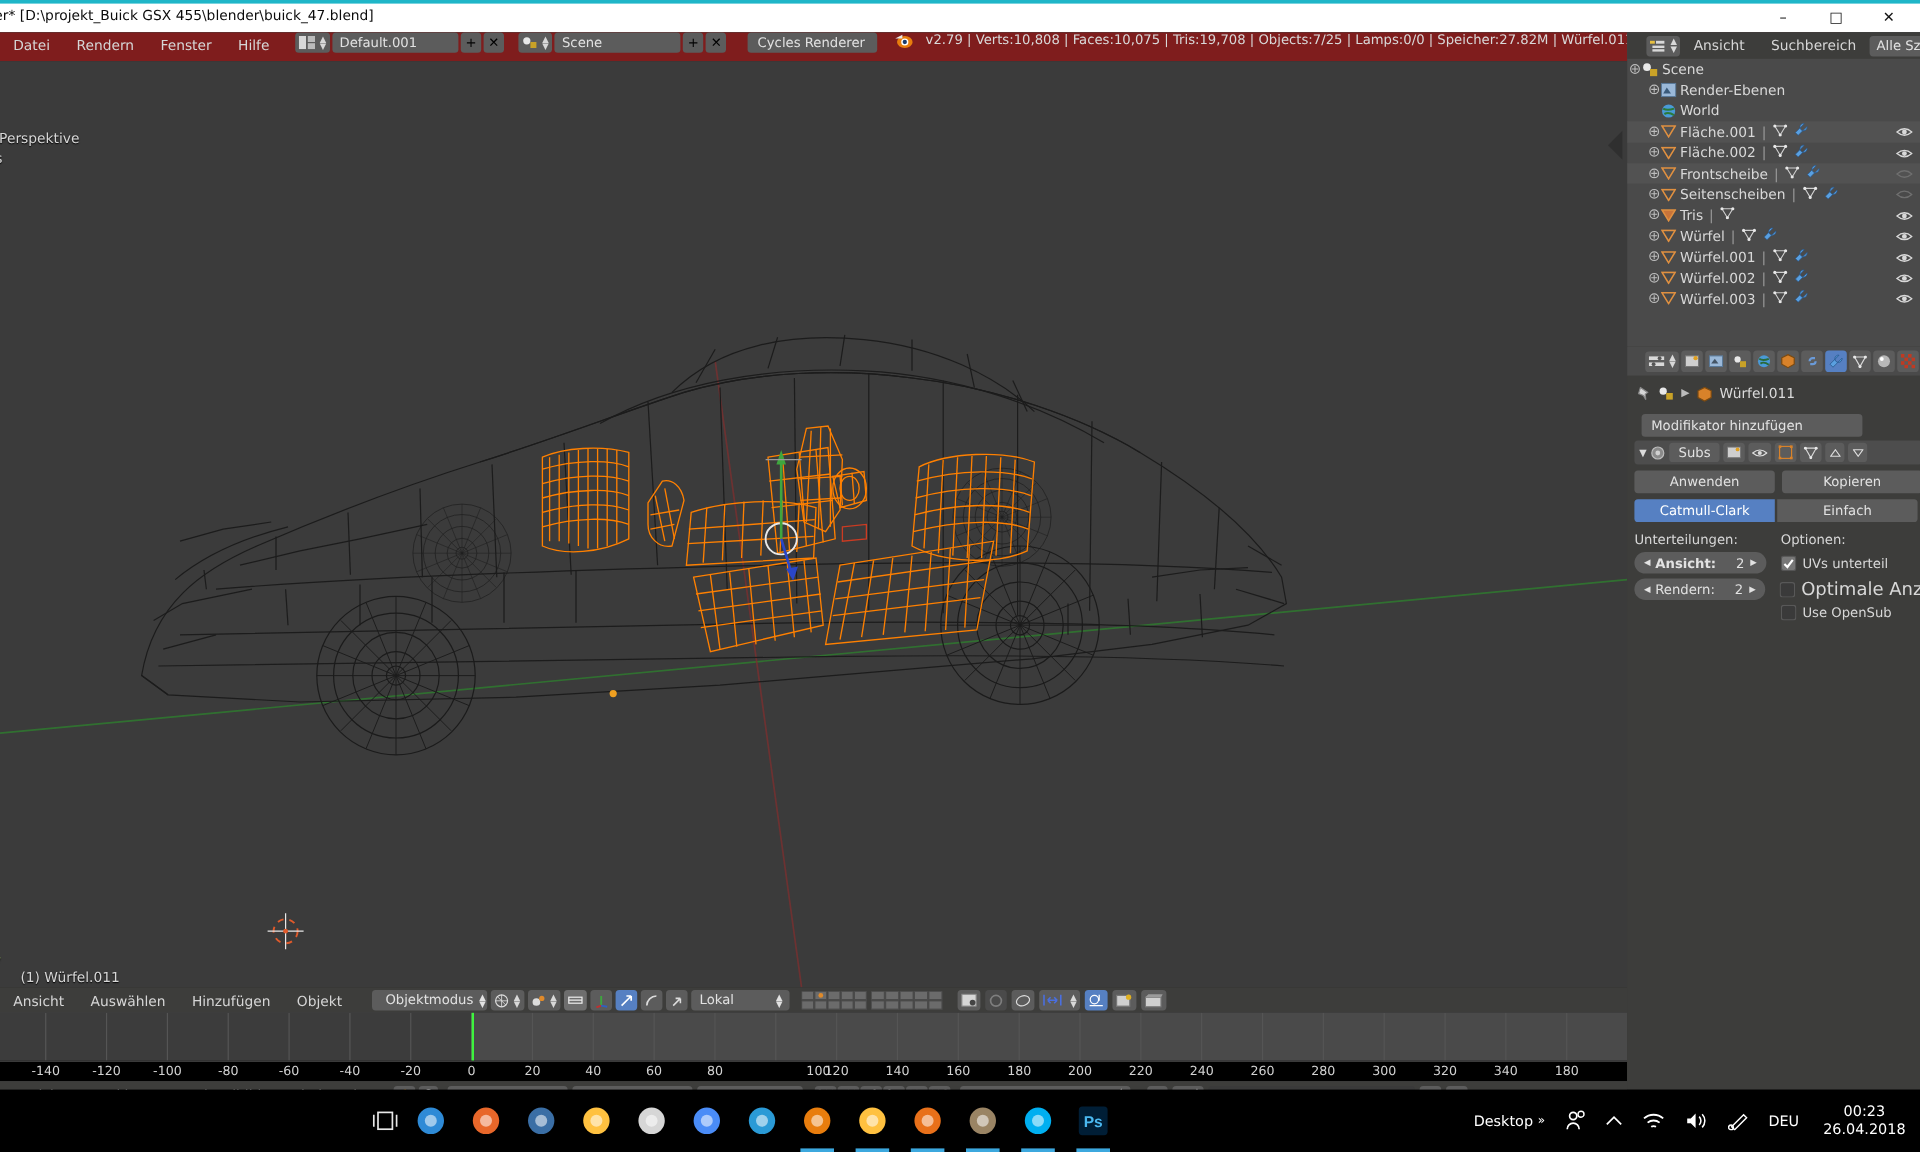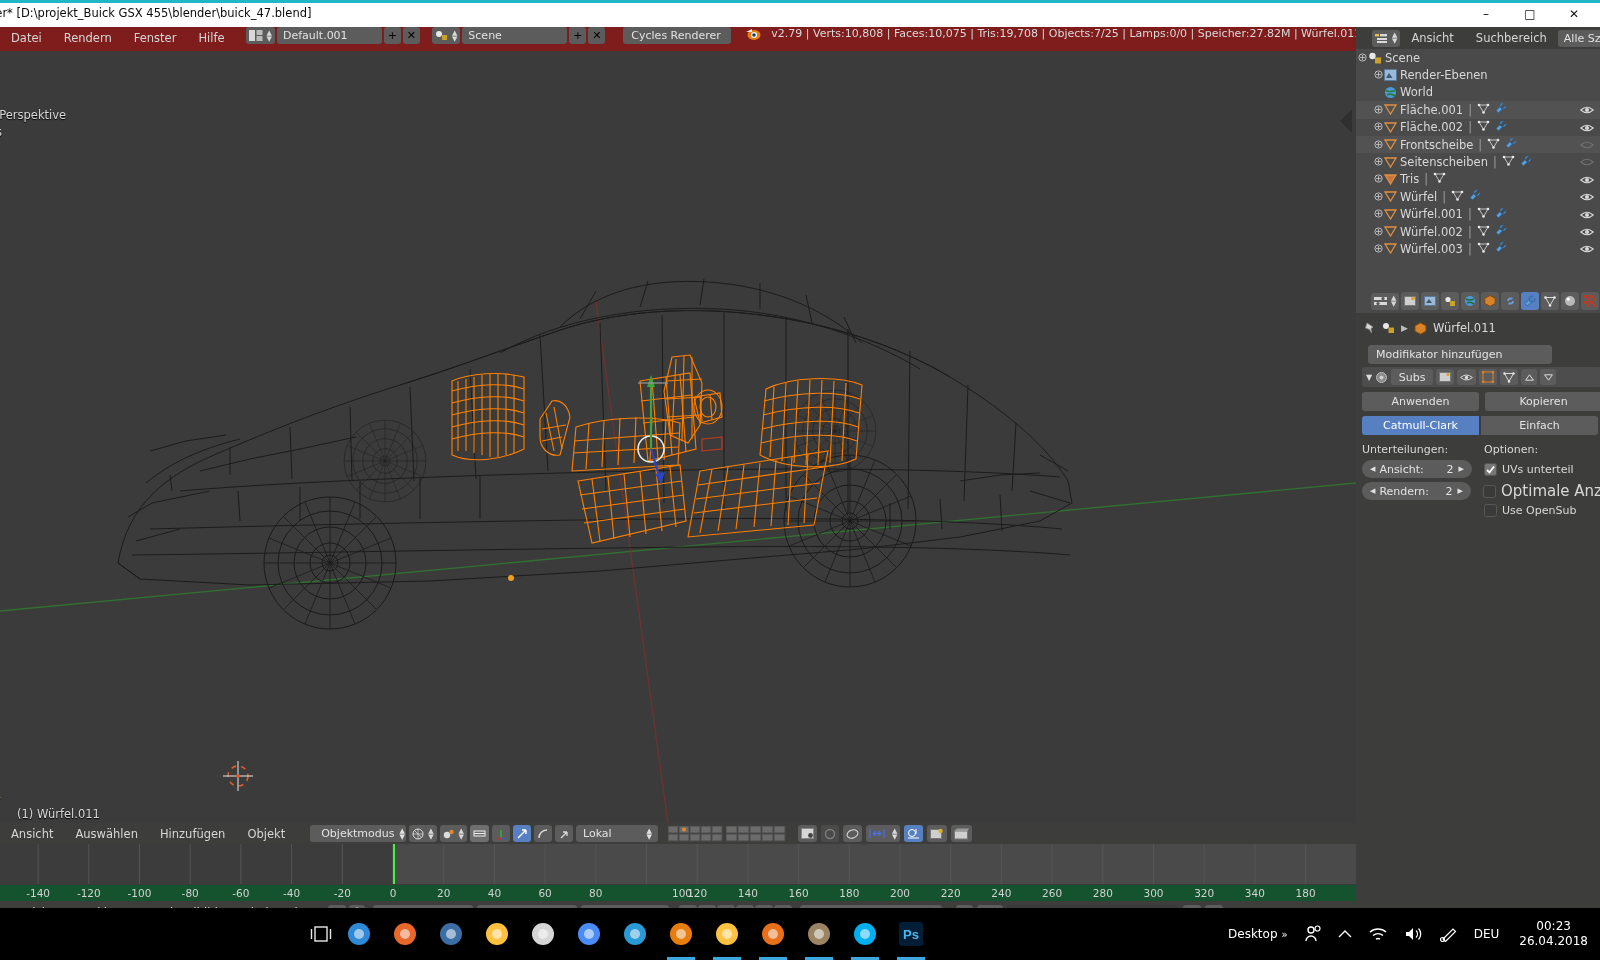--- a/index.html
+++ b/index.html
@@ -42,21 +42,21 @@
   .vptext{ position:absolute; color:#d8d8d8; font-size:11.5px; text-shadow:0 1px 1px #000; }
 
   #vphdr{ position:absolute; left:0; top:796px; width:1356px; height:21px; background:#3d3d3b;
           display:flex; align-items:center; }
 
   
   #timeline{ position:absolute; left:0; top:817px; width:1356px; height:64px; background:#44444a; }
   #tlgrid{ position:absolute; left:0; top:0; width:1356px; height:40px; background:#4a4a4a; }
   #tlbefore{ position:absolute; left:0; top:0; width:393px; height:40px; background:#3c3c3c; }
   #tlplayhead{ position:absolute; left:393px; top:0; width:2px; height:40px; background:#3ef43e; }
-  #tlruler{ position:absolute; left:0; top:40px; width:1356px; height:17px; background:#14532d;
+  #tlruler{ position:absolute; left:0; top:40px; width:1356px; height:17px; background:#000000;
             border-top:1px solid #3a3a3a; }
   .tltick{ position:absolute; top:2px; color:#d2d2d2; font-size:10.5px; transform:translateX(-50%); }
   #tlgridlines{ position:absolute; left:0; top:0; width:1356px; height:40px; }
   #tlfoot{ position:absolute; left:0; top:57px; width:1356px; height:24px; background:#3d3d3b;
            display:flex; align-items:center; }
 
   
   #rightcol{ position:absolute; left:1356px; top:0; width:244px; height:881px; background:#3d3d3b; }
   #outliner{ position:absolute; left:0; top:0; width:244px; height:262px; background:#4a4a4a; }
   #olhdr{ position:absolute; left:0; top:0; width:244px; height:22px; background:#3d3d3b;
@@ -1157,21 +1157,21 @@
         </div>
 
         <div style="display:flex;margin-top:8px;color:#d8d8d8;font-size:11px;">
           <div style="width:122px;">Unterteilungen:</div>
           <div>Optionen:</div>
         </div>
 
         <div style="display:flex;margin-top:4px;align-items:center;">
           <div class="btn" style="width:110px;height:18px;border-radius:9px;justify-content:space-between;padding:0 8px;">
             <span style="font-size:7px;">◀</span>
-            <span style="margin-right:auto;margin-left:4px;">Ansicht:</span>
+            <span style="margin-right:auto;margin-left:4px;font-weight:bold;">Ansicht:</span>
             <span>2</span>
             <span style="font-size:7px;margin-left:5px;">▶</span>
           </div>
           <div style="display:flex;align-items:center;gap:5px;margin-left:12px;">
             <svg class="ic" width="13" height="13" viewBox="0 0 13 13">
                 <rect x="0.5" y="0.5" width="12" height="12" rx="2" fill="#777" stroke="#555"></rect>
                 <path d="M3 7 L5.5 9.5 L10 3.5" stroke="#fff" stroke-width="1.8" fill="none"></path>
               </svg>
             <span style="color:#d8d8d8;font-size:11px;white-space:nowrap;">UVs unterteil</span>
           </div>

